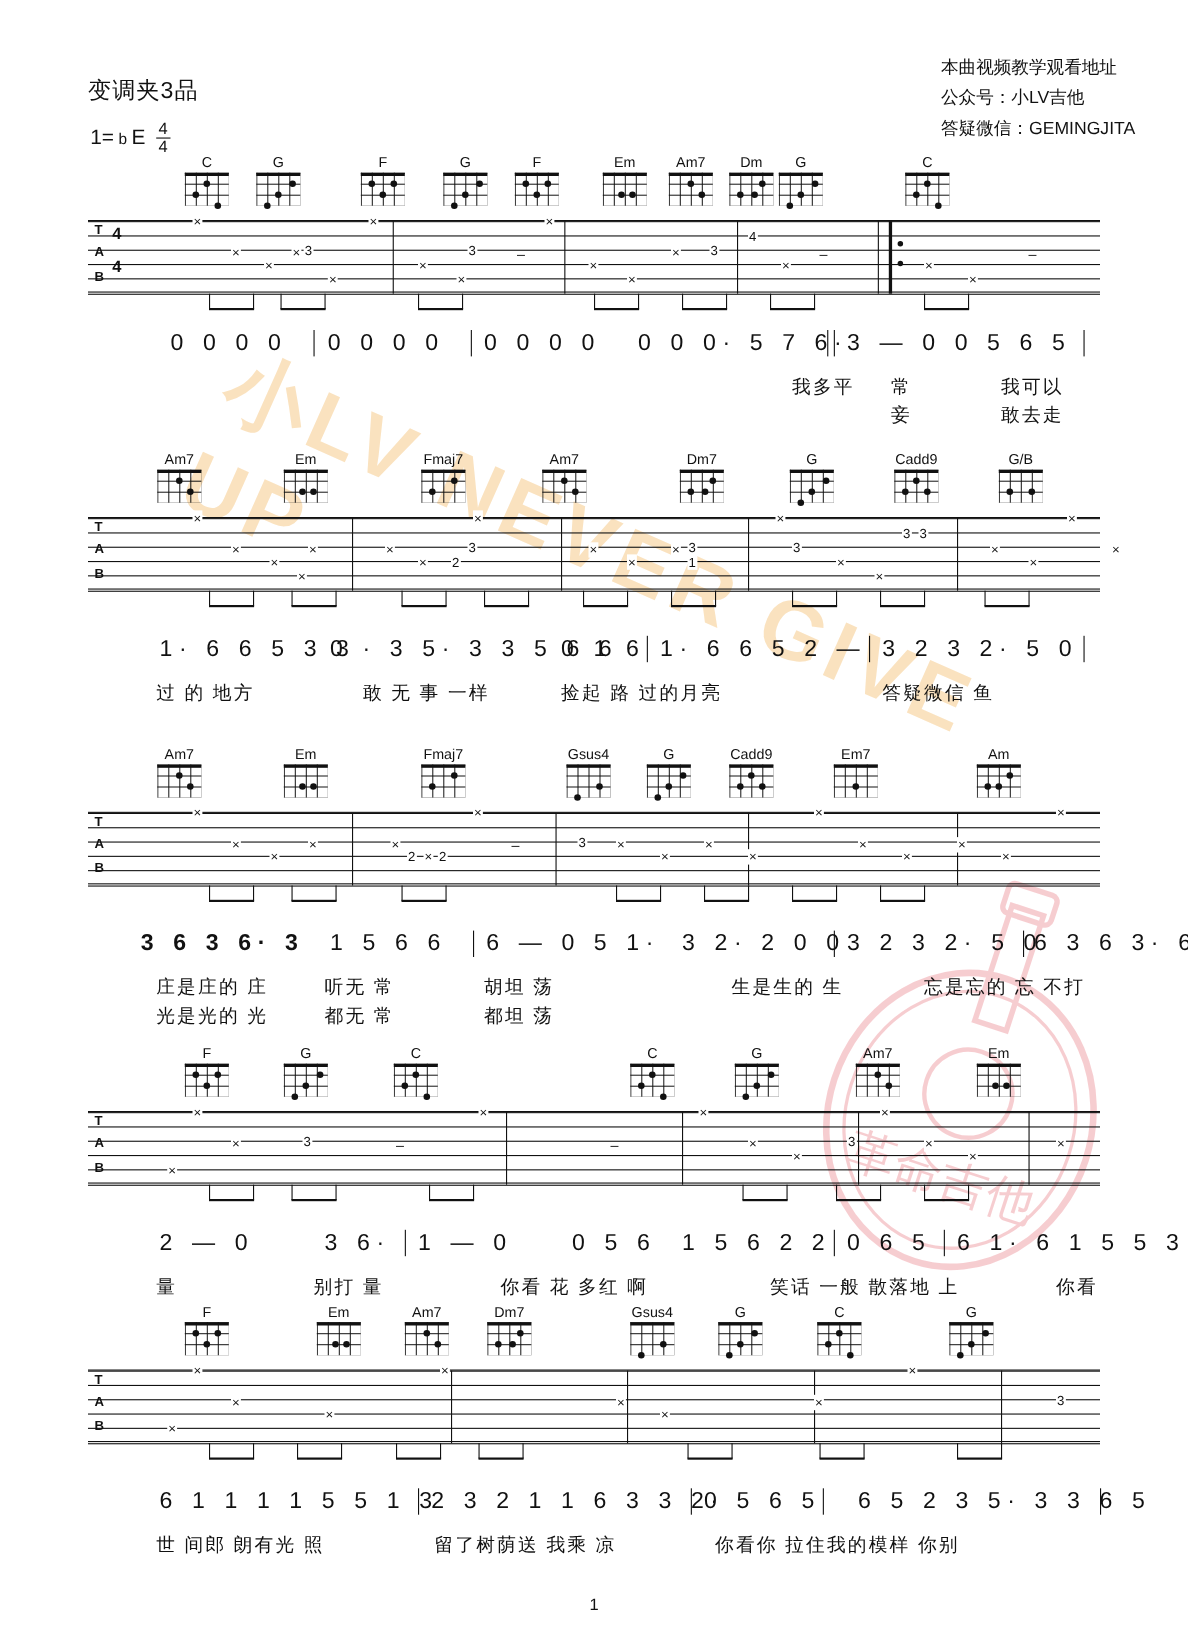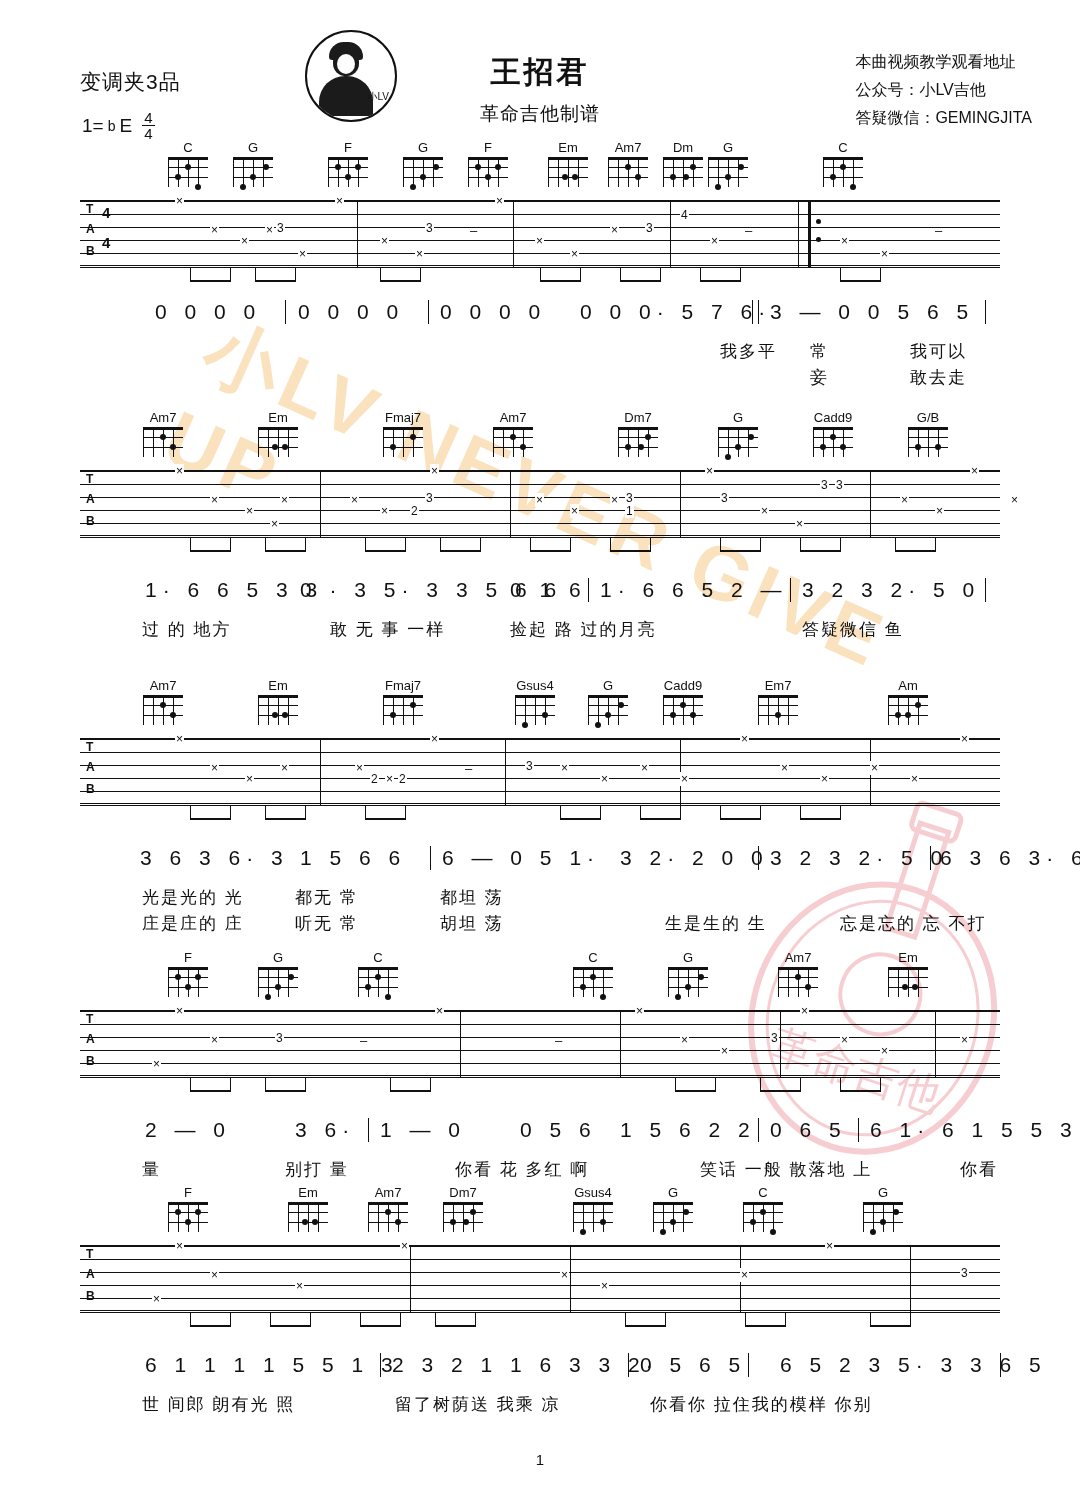--- a/index.html
+++ b/index.html
@@ -79,32 +79,21 @@
   <div class="key">
     <span>1=</span>
       <span class="flat">b</span>
       <span>E</span>
     <span class="frac">
       <span class="num">4</span>
       <span class="den">4</span>
     </span>
   </div>
 
-  <div class="logo">
-    <div class="hair"></div>
-    <div class="head"></div>
-    <div class="face"></div>
-    <div class="body"></div>
-    <div class="txt">小LV</div>
-  </div>
-
-  <div class="title">
-    <div class="main">王招君</div>
-    <div class="sub">革命吉他制谱</div>
-  </div>
+
 
   <div class="contact">
     <div>本曲视频教学观看地址</div>
     <div>公众号：小LV吉他</div>
     <div>答疑微信：GEMINGJITA</div>
   </div>
 
   <div class="wm1">
     <span>小LV NEVER GIVE UP</span>
   </div>
@@ -603,41 +592,41 @@
       <div class="beam" style="left:560px;top:79px;width:41px;"></div>
       <div class="stem" style="left:640px;top:66px;height:14px;"></div>
       <div class="stem" style="left:680px;top:66px;height:14px;"></div>
       <div class="beam" style="left:640px;top:79px;width:41px;"></div>
       <div class="stem" style="left:720px;top:66px;height:14px;"></div>
       <div class="stem" style="left:760px;top:66px;height:14px;"></div>
       <div class="beam" style="left:720px;top:79px;width:41px;"></div>
     </div>
 
     <div class="notation" style="margin-top:40px;">
-      <div class="grp" style="left:60px;">3 6 3 6· 3</div>
+      <div class="grp" style="left:48px;font-weight:bold;">3 6 3 6· 3</div>
       <div class="grp" style="left:220px;">1 5 6 6</div>
       <div class="vbar" style="left:350px;"></div>
       <div class="grp" style="left:362px;">6  —  0 5 1·</div>
       <div class="grp" style="left:540px;">3 2· 2 0 0</div>
       <div class="vbar" style="left:678px;"></div>
       <div class="grp" style="left:690px;">3 2 3 2· 5 0</div>
       <div class="vbar" style="left:850px;"></div>
       <div class="grp" style="left:860px;">6 3 6 3· 6 5 1·</div>
     </div>
     <div class="lyrics">
-      <div class="lg" style="left:62px;">光是光的 光</div>
-      <div class="lg" style="left:215px;">都无 常</div>
-      <div class="lg" style="left:360px;">都坦 荡</div>
-    </div>
-    <div class="lyrics">
       <div class="lg" style="left:62px;">庄是庄的 庄</div>
       <div class="lg" style="left:215px;">听无 常</div>
       <div class="lg" style="left:360px;">胡坦 荡</div>
       <div class="lg" style="left:585px;">生是生的 生</div>
       <div class="lg" style="left:760px;">忘是忘的 忘 不打</div>
+    </div>
+    <div class="lyrics">
+      <div class="lg" style="left:62px;">光是光的 光</div>
+      <div class="lg" style="left:215px;">都无 常</div>
+      <div class="lg" style="left:360px;">都坦 荡</div>
     </div>
   </div>
 
   <div class="system" style="top:950px;">
     <div class="chordrow">
       <div class="chord" style="left:165px;">
         <div class="nm">F</div>
         <div class="chordbox">
             <div class="grid"></div>
             <div class="top"></div>

